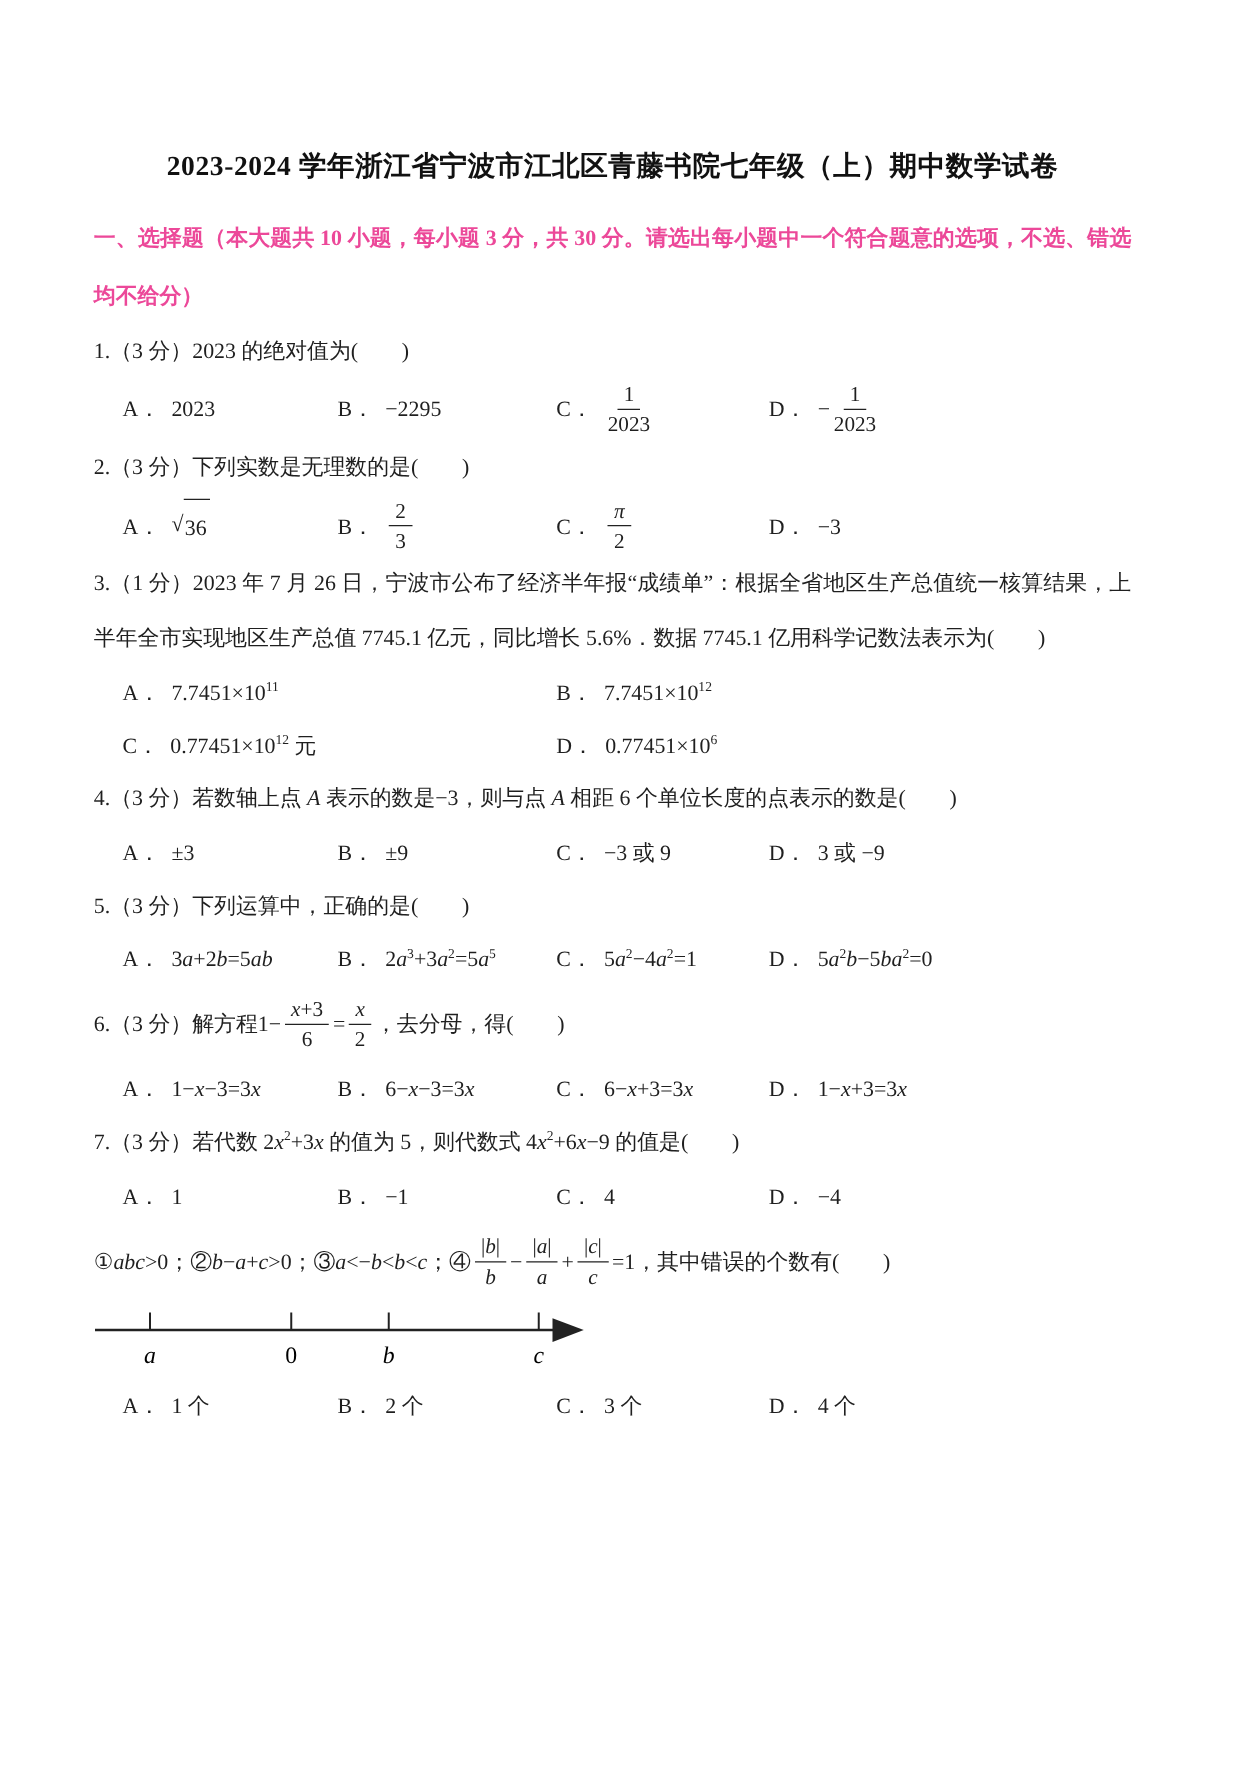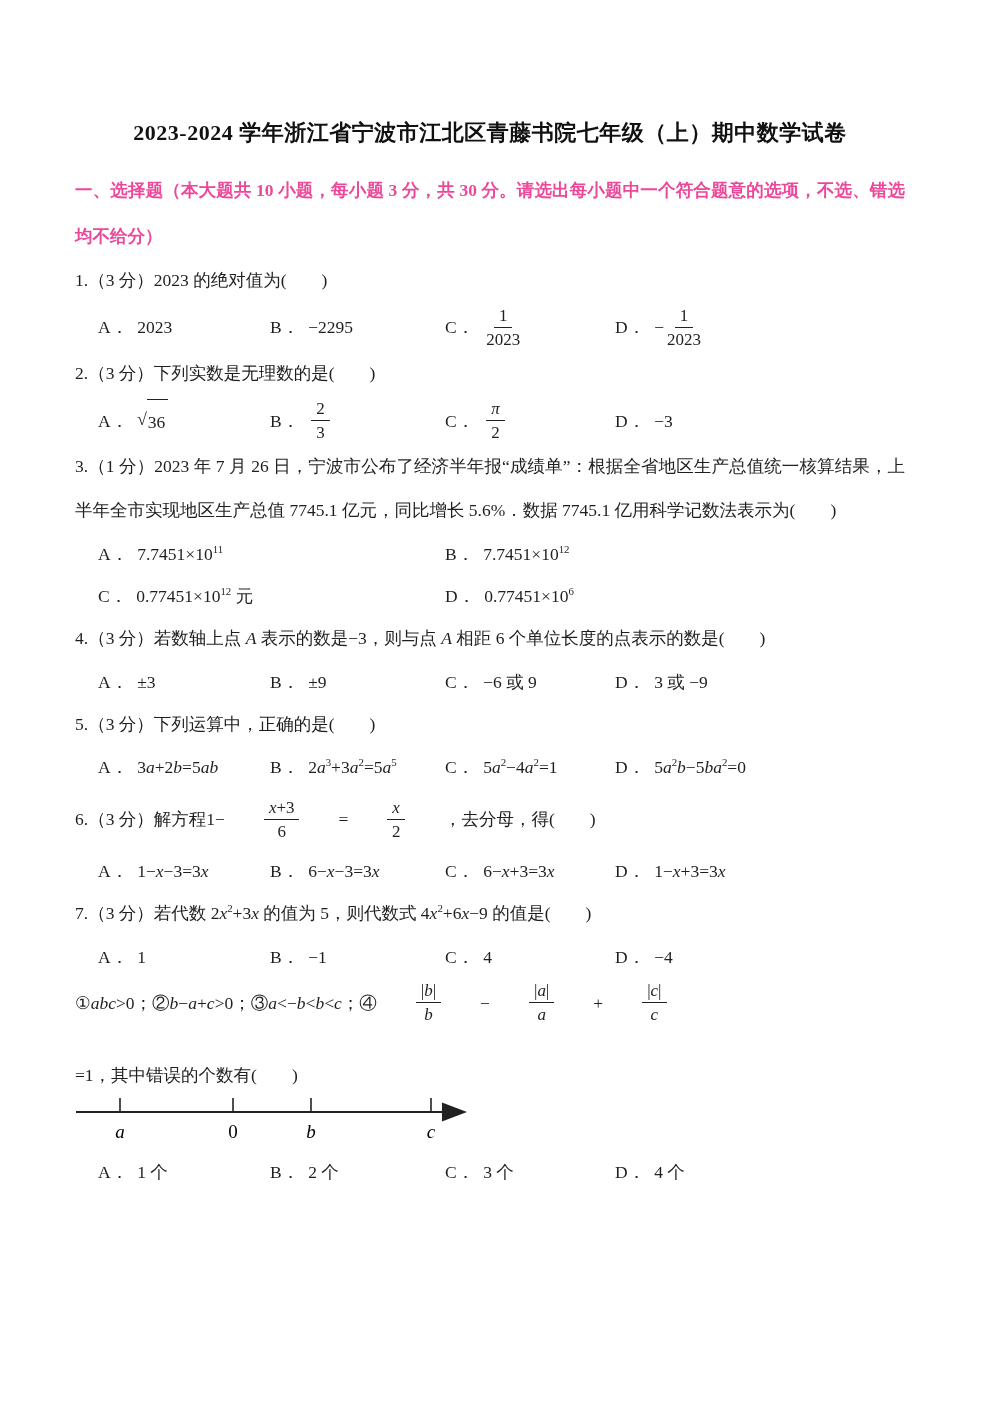--- a/index.html
+++ b/index.html
@@ -11,21 +11,21 @@
   }
   .title {
     font-size:22px; font-weight:700; text-align:center;
     margin:0 0 20px 0; color:#111; letter-spacing:0.5px;
   }
   .lead {
     font-weight:700; margin:0; line-height:2.6; text-align:justify; color:#ec4899;
   }
   .q { margin:0; }
   .stem { margin:0; line-height:2.5; text-align:justify; }
-  .stem.flex { display:flex; align-items:center; flex-wrap:wrap; line-height:1.4; min-height:62px; text-align:left;gap:36px; }
+  .stem.flex { display:flex; align-items:center; flex-wrap:wrap; line-height:1.4; min-height:62px; text-align:left; }
   .stem.flex > span { white-space:pre; }
   .opts { display:grid; margin-left:23px; line-height:2.4; align-items:center; }
   .cols4 { grid-template-columns:172px 175px 170px 1fr; }
   .cols2 { grid-template-columns:347px 1fr; }
   .opt { display:flex; align-items:center; min-height:42px; }
   .olabel { margin-right:9px; }
   i { font-style:italic; }
   sup { font-size:0.62em; line-height:0; vertical-align:super; }
   .frac {
     display:inline-flex; flex-direction:column; align-items:center;
@@ -137,21 +137,21 @@
       <span class="opt">
           <span class="olabel">A．</span>
           <span class="oval">±3</span>
         </span>
       <span class="opt">
           <span class="olabel">B．</span>
           <span class="oval">±9</span>
         </span>
       <span class="opt">
           <span class="olabel">C．</span>
-          <span class="oval">−6 或 9</span>
+          <span class="oval">−3 或 9</span>
         </span>
       <span class="opt">
           <span class="olabel">D．</span>
           <span class="oval">3 或 −9</span>
         </span>
     </div>
   </section>
 
   <section class="q">
     <p class="stem">5.（3 分）下列运算中，正确的是(　　)</p>

